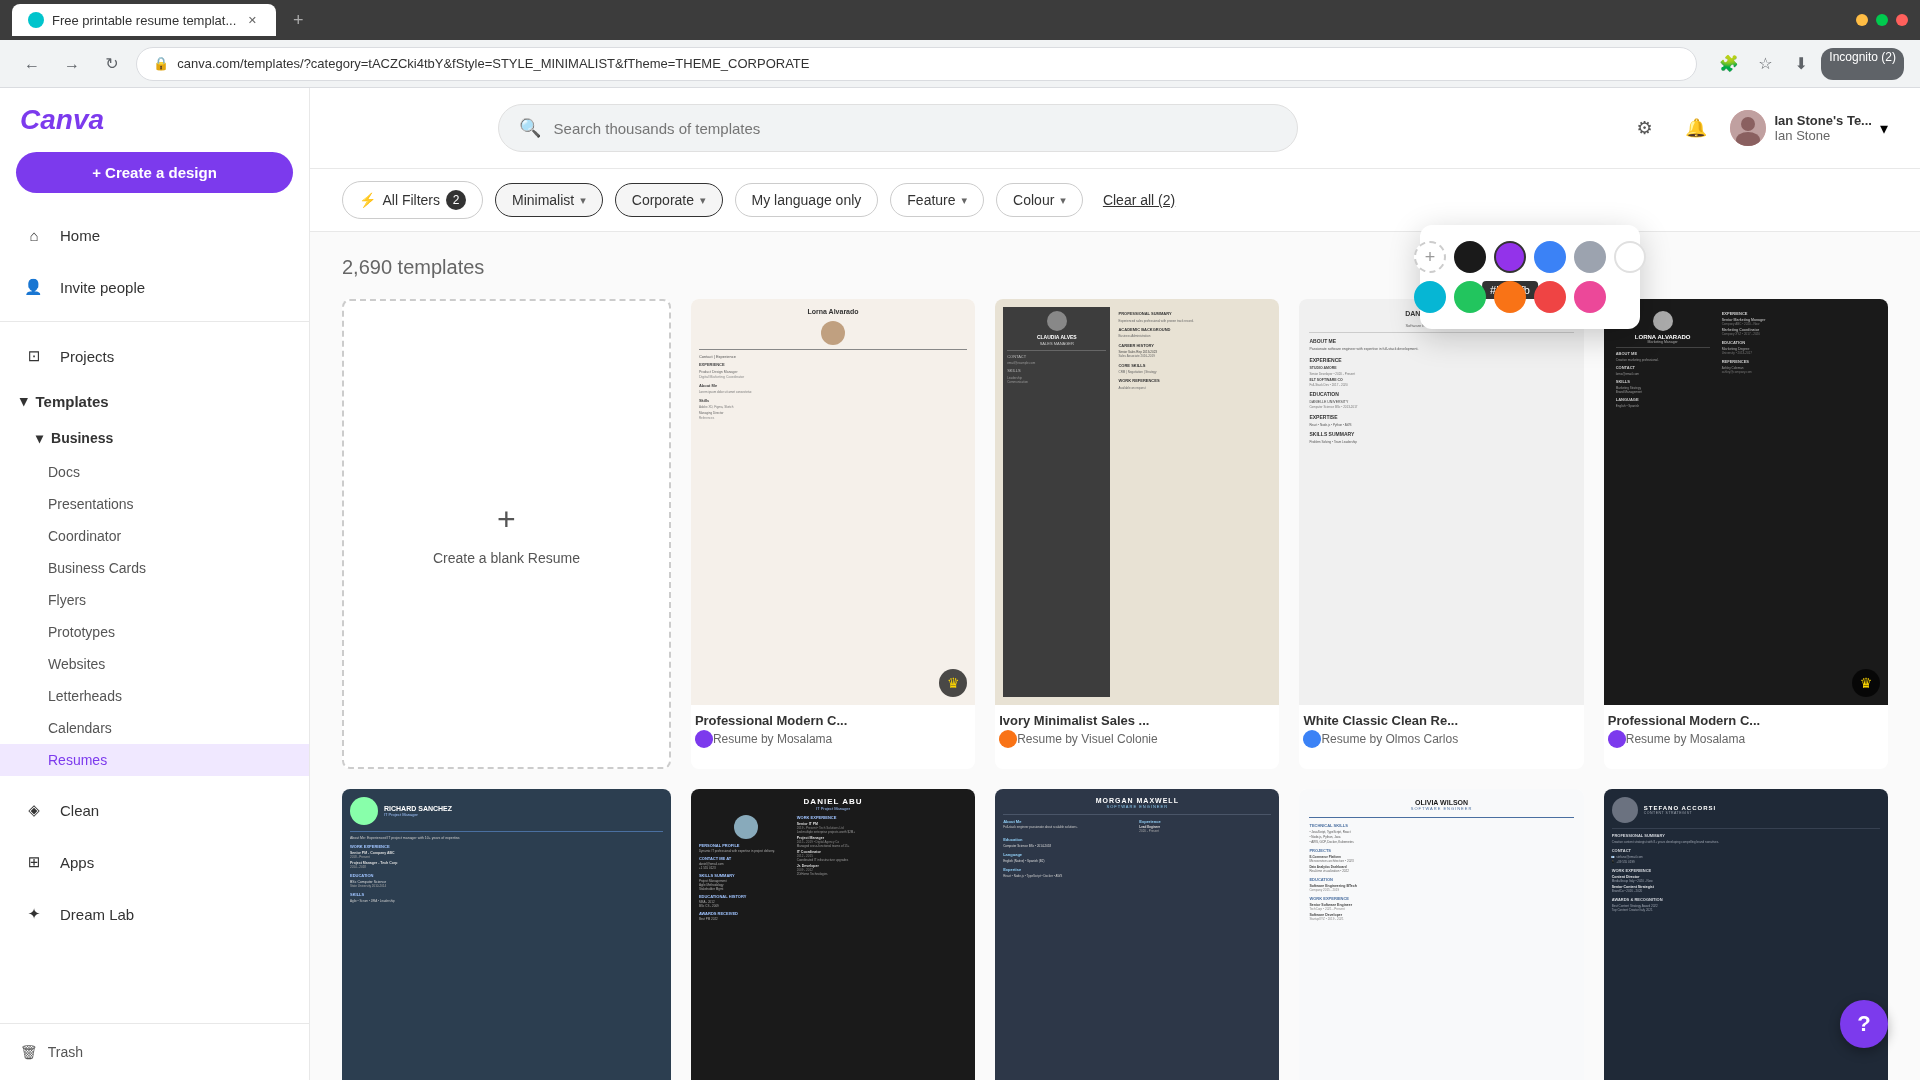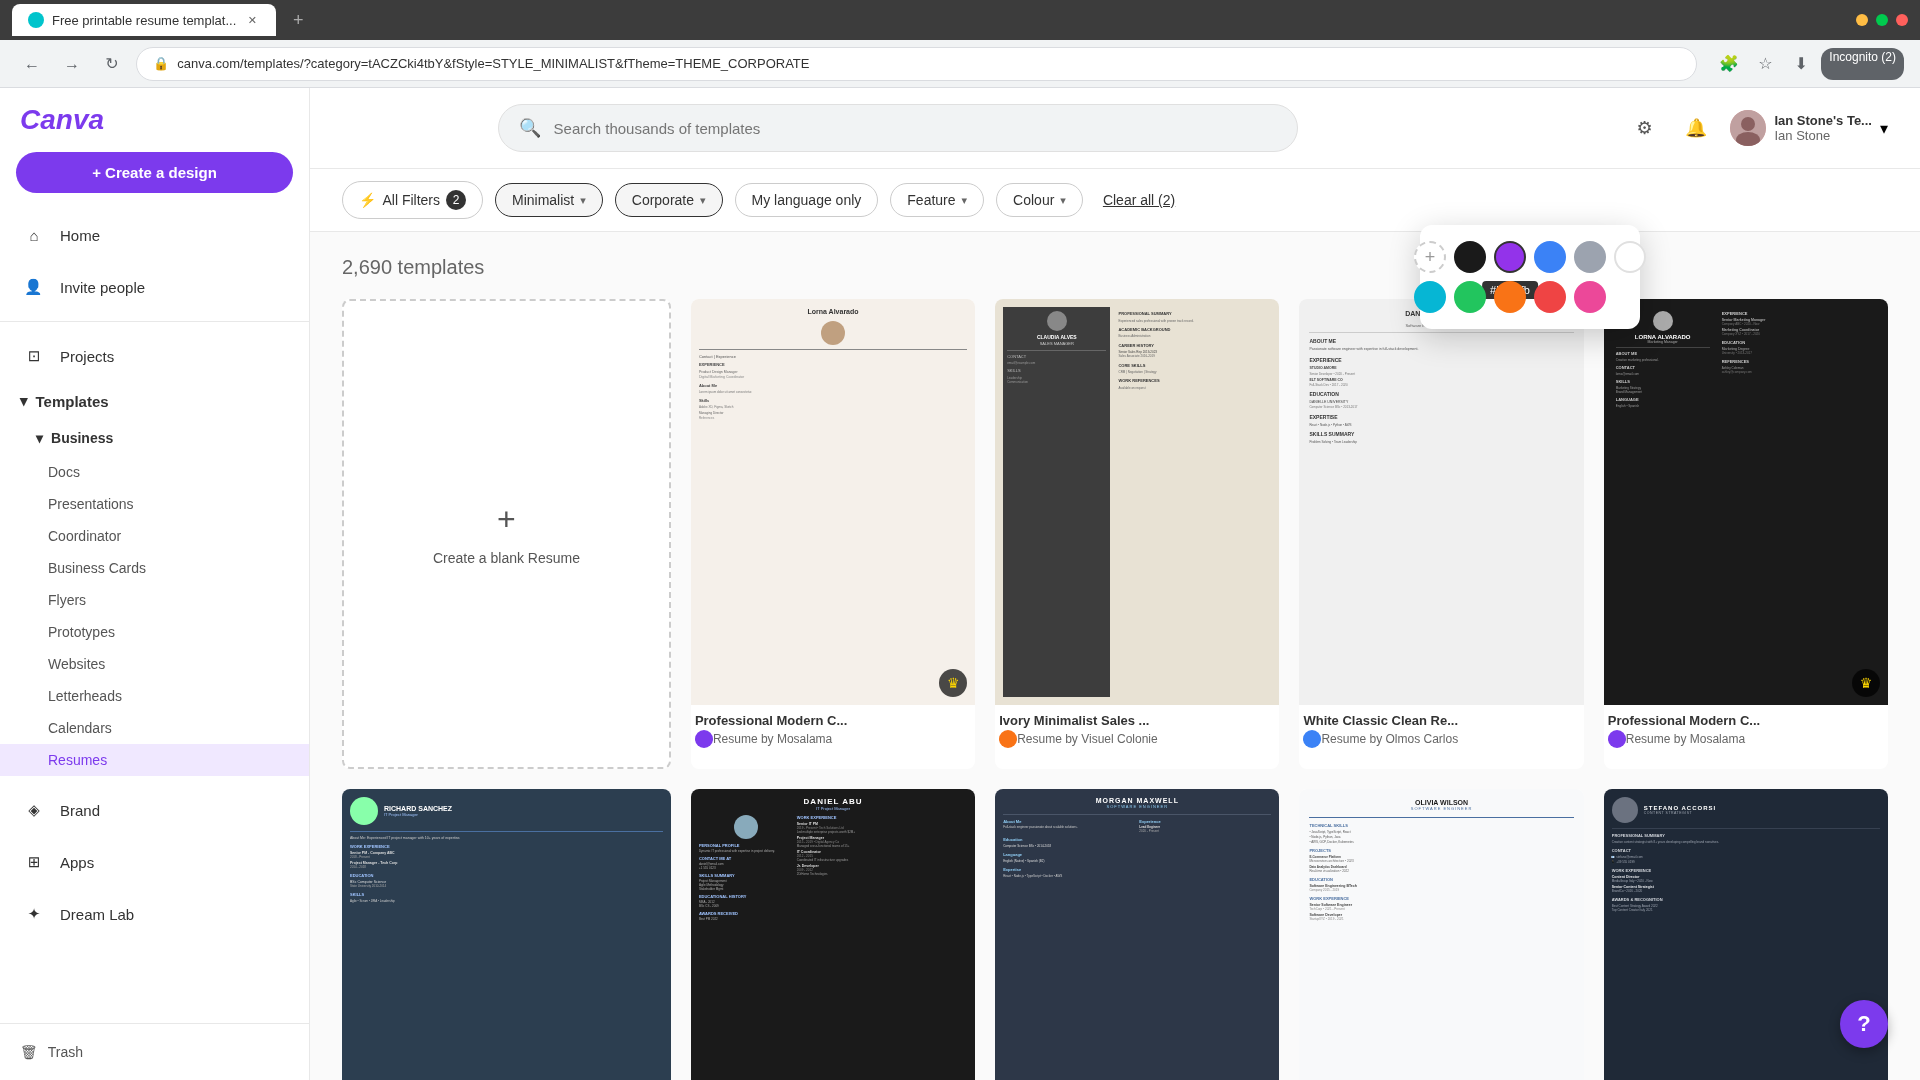--- a/index.html
+++ b/index.html
@@ -174,21 +174,21 @@
     <div class="sidebar-sub-item">Business Cards</div>
     <div class="sidebar-sub-item">Flyers</div>
     <div class="sidebar-sub-item">Prototypes</div>
     <div class="sidebar-sub-item">Websites</div>
     <div class="sidebar-sub-item">Letterheads</div>
     <div class="sidebar-sub-item">Calendars</div>
     <div class="sidebar-sub-item active">Resumes</div>
 
     <div class="sidebar-nav-item" style="margin-top:8px;">
       <div class="sidebar-nav-icon">◈</div>
-      <span>Brand</span>
+      <span>Clean</span>
     </div>
     <div class="sidebar-nav-item">
       <div class="sidebar-nav-icon">⊞</div>
       <span>Apps</span>
     </div>
     <div class="sidebar-nav-item">
       <div class="sidebar-nav-icon">✦</div>
       <span>Dream Lab</span>
     </div>
 

